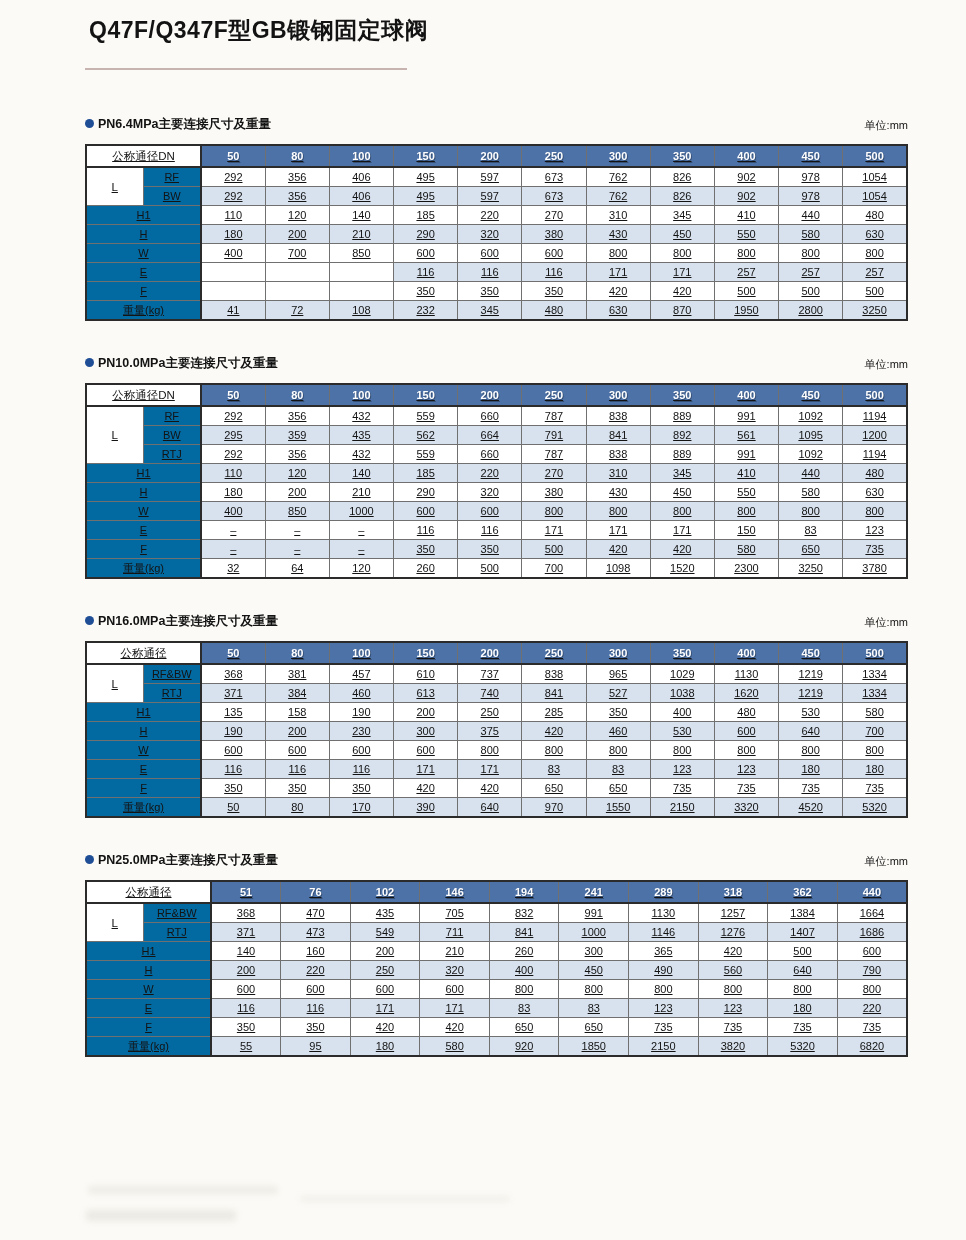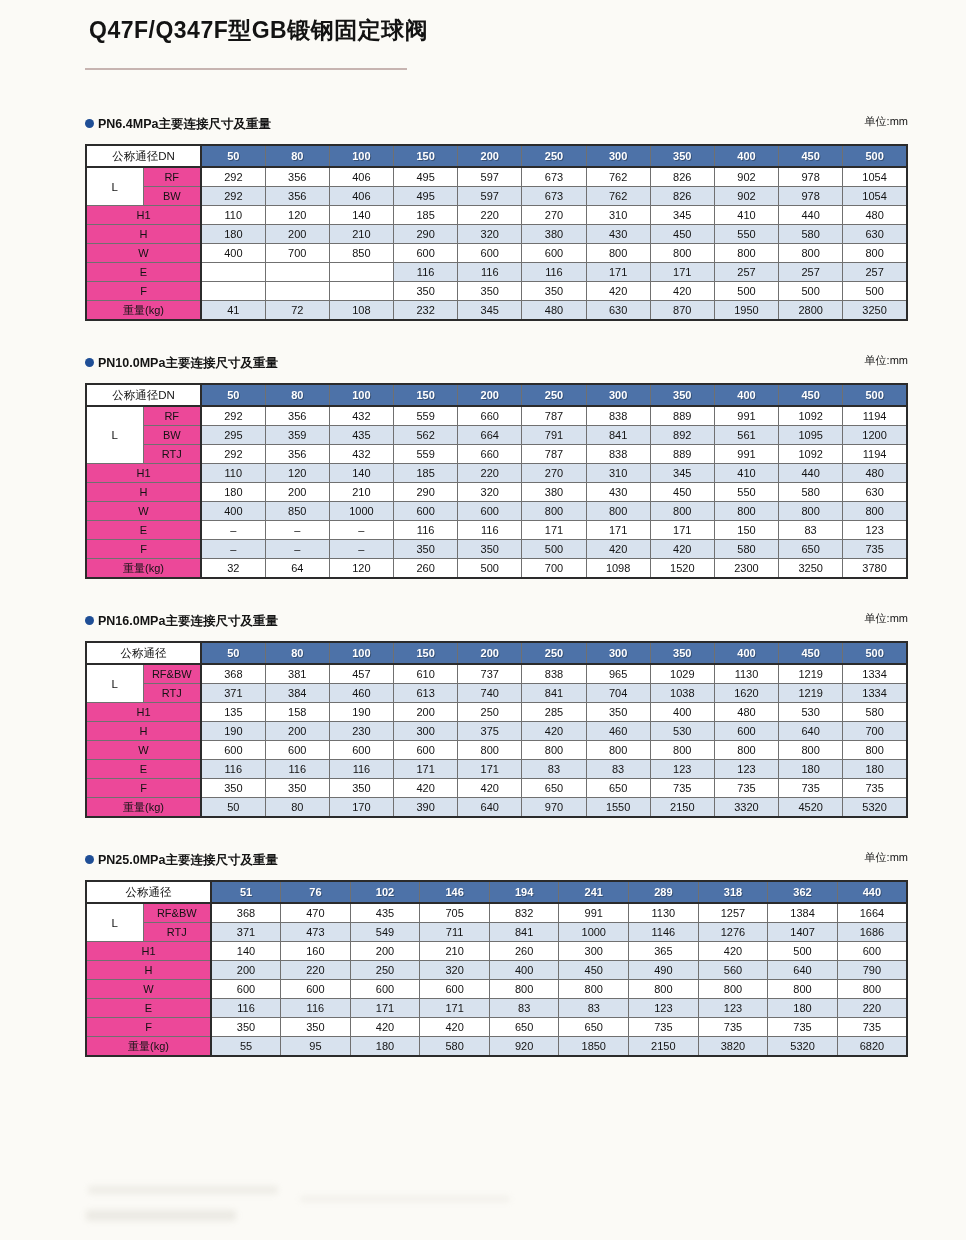--- a/index.html
+++ b/index.html
@@ -13,38 +13,38 @@
     width:966px;height:1240px;box-sizing:border-box;
     padding:12px 58px 0 85px;
     background:#fbfaf6;color:#131313;
     font-family:"Liberation Sans","DejaVu Sans",sans-serif;
     position:relative;overflow:hidden;
   }
   .page-title{font-size:23px;font-weight:bold;margin:4px;letter-spacing:.5px;line-height:28px;}
   .title-divider{width:322px;height:2px;background:var(--divider);margin-top:24px;}
   .dim-section{margin-top:32px;}
   .dim-section.first{margin-top:44px;}
-  .section-head{display:flex;justify-content:space-between;align-items:flex-start;margin-bottom:11px;}
+  .section-head{display:flex;justify-content:space-between;align-items:flex-end;margin-bottom:11px;}
   .bullet{display:inline-block;width:9px;height:9px;border-radius:50%;background:var(--bullet);margin-right:4px;}
   .section-title-text{font-weight:bold;font-size:12.5px;}
   .unit{font-size:11px;}
-  .dim-table{width:100%;border-collapse:collapse;table-layout:fixed;border:2px solid #2b2b2b;background:#fff;}
+  .dim-table{width:100%;border-collapse:collapse;table-layout:fixed;border:2px solid #2b2b2b;background:#fff;text-decoration:underline;}
   .dim-table th,.dim-table td{
     border:1px solid #707070;text-align:center;font-size:11px;
     padding:0;height:18px;line-height:18px;white-space:nowrap;overflow:hidden;
   }
   .dim-table thead th{
     background:var(--header-bg);color:#fff;font-weight:bold;height:20px;line-height:20px;
     text-shadow:1px 1px 0 rgba(0,0,0,.3);border-bottom:2px solid #2b2b2b;
   }
   .dim-table thead th.corner{
     background:#fff;color:#131313;font-weight:normal;font-size:11.5px;
     border-right:2px solid #2b2b2b;text-shadow:none;
   }
-  .dim-table td.sub-label,.dim-table td.row-label{border-right:2px solid #2b2b2b;background:#ec4899;}
+  .dim-table td.sub-label,.dim-table td.row-label{border-right:2px solid #2b2b2b;background:#0369a1;}
   .dim-table td.l-cell{background:#fff;font-size:11.5px;}
   .dim-table tr.shaded td.val{background:var(--shaded);}
   .dim-table tr.shaded td.val.empty{background:#fff;}
   .col-l{width:57px;}
   .col-sub{width:58px;}
   .wide-sub .col-sub{width:68px;}
   .scan-smudge{position:absolute;background:#cfccc2;opacity:.3;filter:blur(3px);border-radius:3px;}
   .smudge-1{left:88px;top:1186px;width:190px;height:8px;}
   .smudge-2{left:300px;top:1196px;width:210px;height:6px;opacity:.22;}
   .smudge-3{left:86px;top:1210px;width:150px;height:11px;opacity:.35;}
@@ -444,21 +444,21 @@
             <td class="val">1334</td>
           </tr>
           <tr class="shaded">
             <td class="sub-label">RTJ</td>
             <td class="val">371</td>
             <td class="val">384</td>
             <td class="val">460</td>
             <td class="val">613</td>
             <td class="val">740</td>
             <td class="val">841</td>
-            <td class="val">704</td>
+            <td class="val">527</td>
             <td class="val">1038</td>
             <td class="val">1620</td>
             <td class="val">1219</td>
             <td class="val">1334</td>
           </tr>
           <tr>
             <td class="row-label" colspan="2">H1</td>
             <td class="val">135</td>
             <td class="val">158</td>
             <td class="val">190</td>

